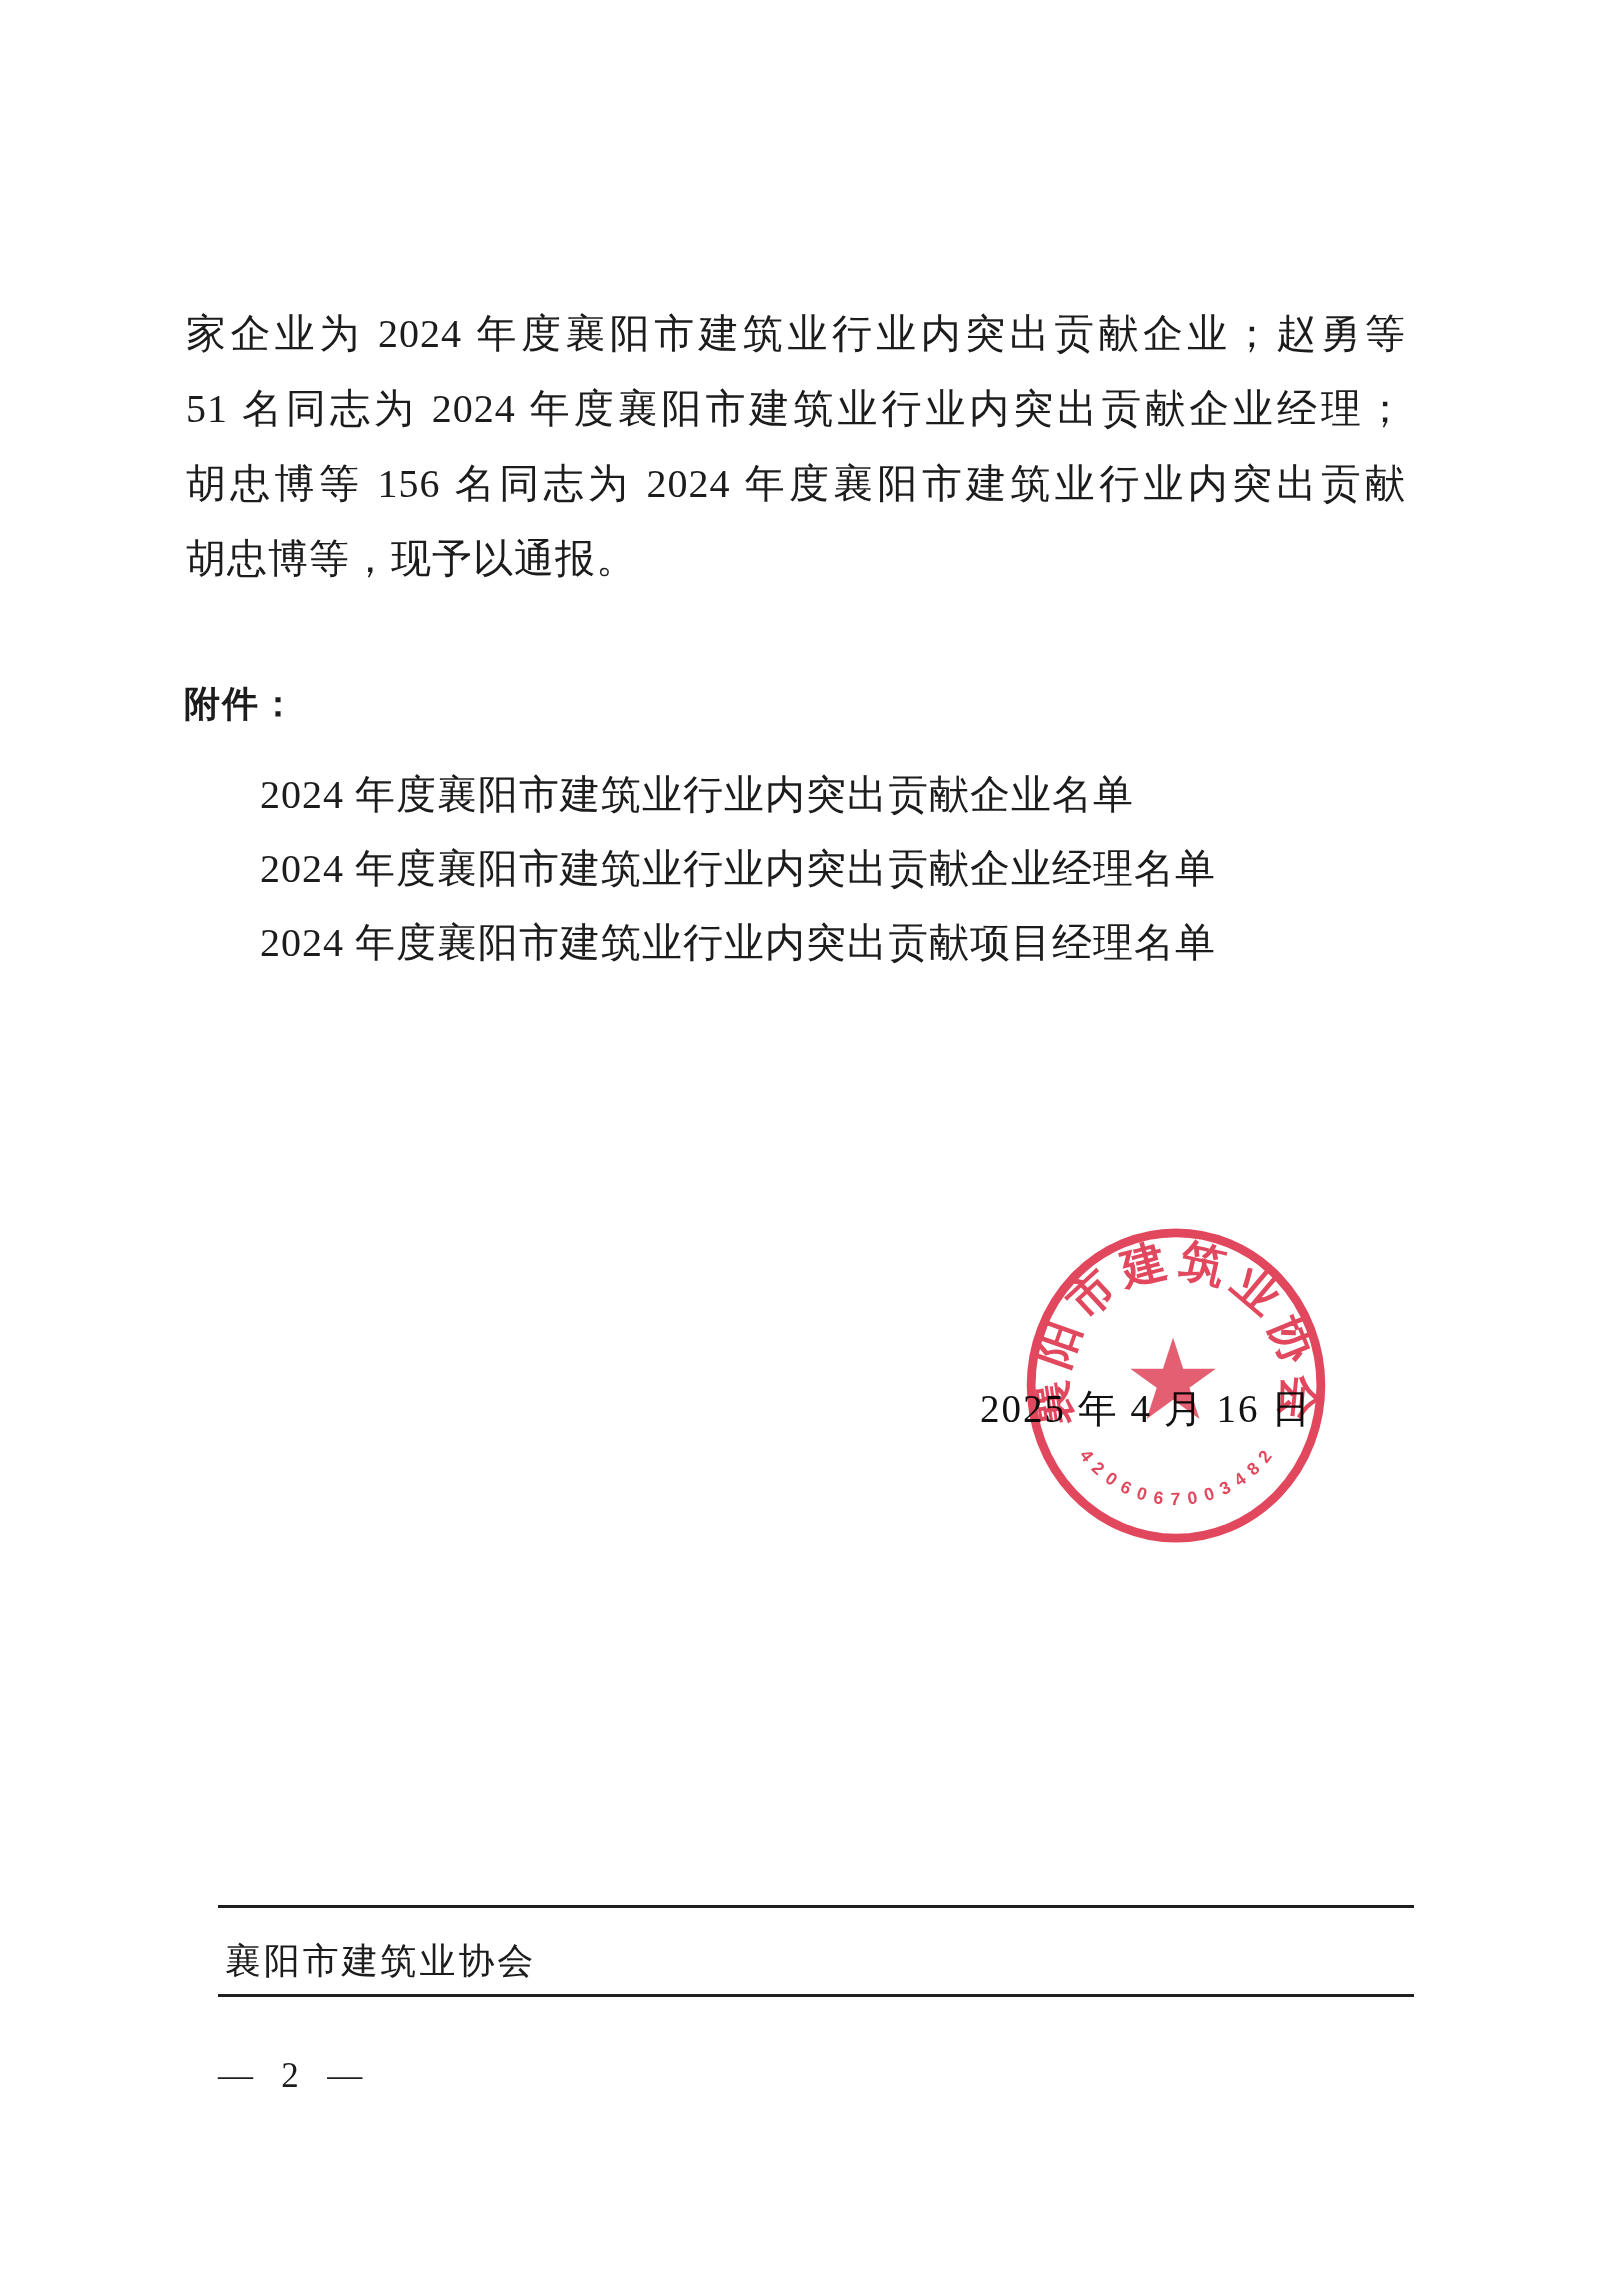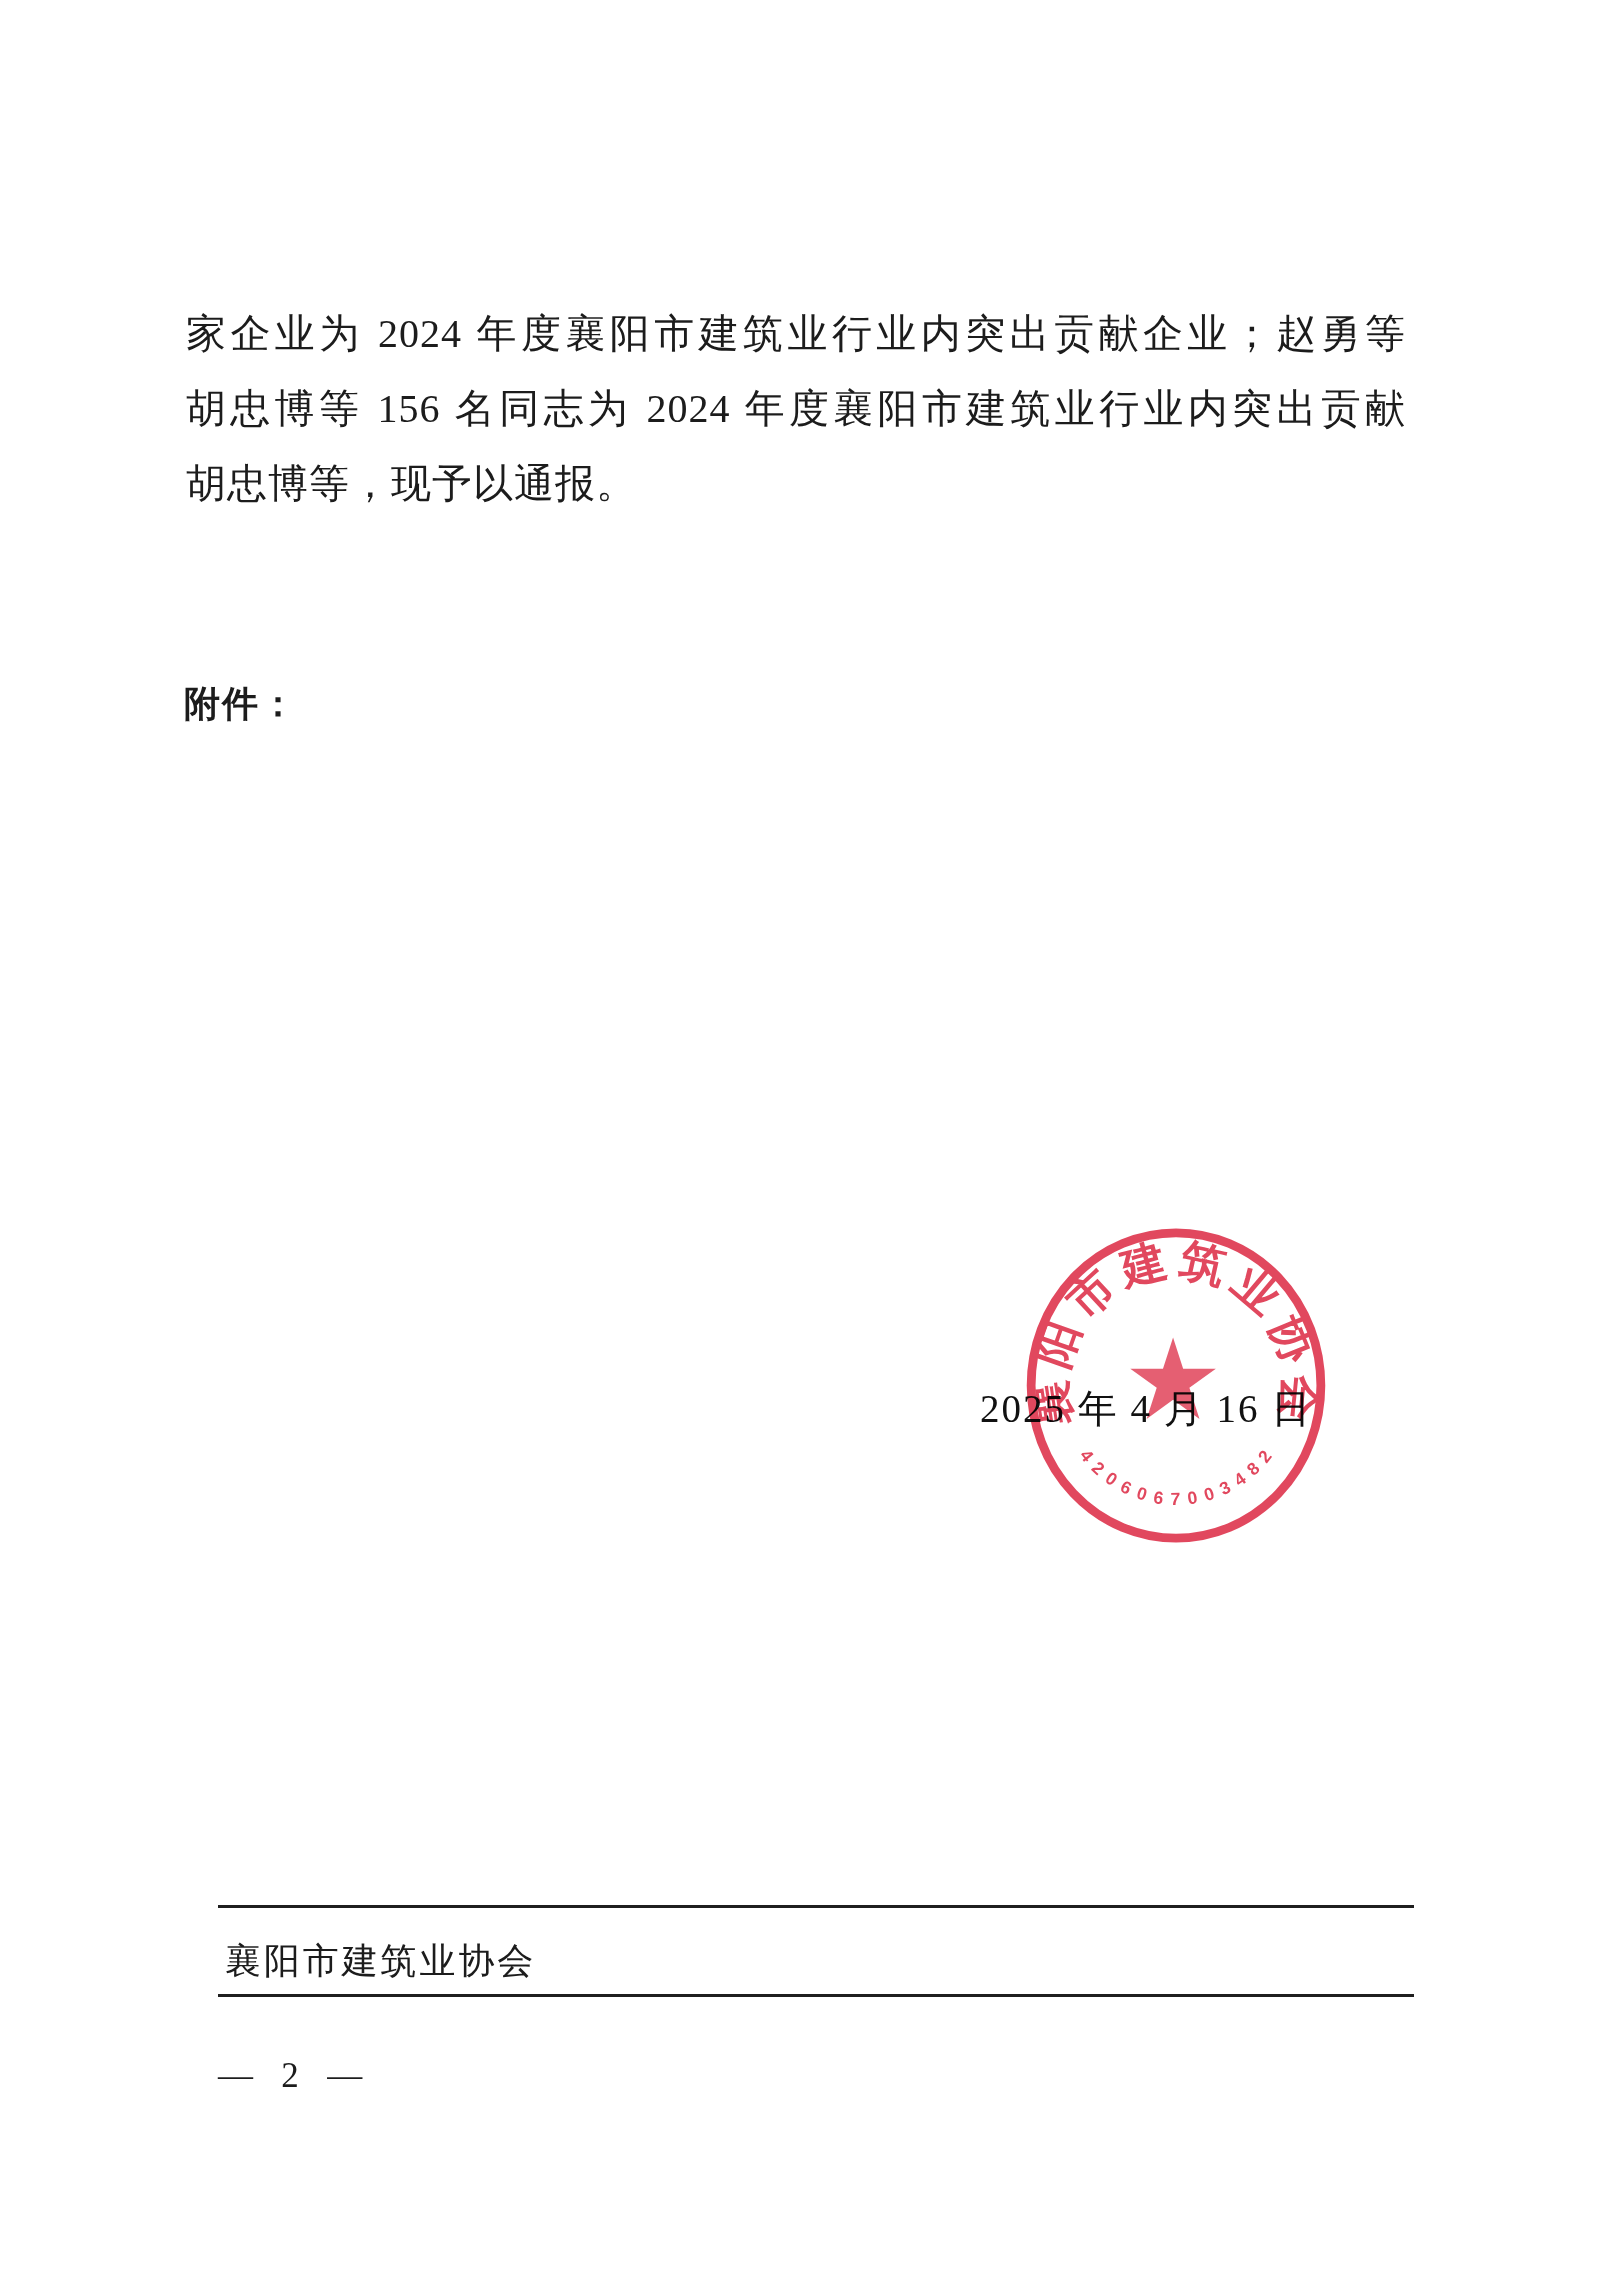--- a/index.html
+++ b/index.html
@@ -116,25 +116,31 @@
     white-space: pre;
   }
 </style>
 </head>
 <body>
 
 <div class="page">
 
   <div class="body-paragraph">
     <div class="body-line justify">家企业为 2024 年度襄阳市建筑业行业内突出贡献企业；赵勇等</div>
+    <div class="body-line justify">51 名同志为 2024 年度襄阳市建筑业行业内突出贡献企业经理；</div>
     <div class="body-line justify">胡忠博等 156 名同志为 2024 年度襄阳市建筑业行业内突出贡献</div>
     <div class="body-line">胡忠博等，现予以通报。</div>
   </div>
 
   <div class="attachments-label">附件：</div>
+  <div class="attachment-list">
+    <div class="attachment-item">2024 年度襄阳市建筑业行业内突出贡献企业名单</div>
+    <div class="attachment-item">2024 年度襄阳市建筑业行业内突出贡献企业经理名单</div>
+    <div class="attachment-item">2024 年度襄阳市建筑业行业内突出贡献项目经理名单</div>
+  </div>
 
   <div class="signature-date">2025 年 4 月 16 日</div>
 
   <div class="seal">
     <svg viewBox="0 0 316 330" xmlns="http://www.w3.org/2000/svg">
       <defs>
         <path id="sealTopArc" d="M 52.8 202.3 A 112 112 0 1 1 263.2 202.3" fill="none"></path>
         <path id="sealBottomArc" d="M 54.5 228.7 A 122 122 0 0 0 261.5 228.7" fill="none"></path>
       </defs>
       <ellipse cx="158" cy="164" rx="148" ry="156" fill="none" stroke="var(--seal-color)" stroke-width="9"></ellipse>

